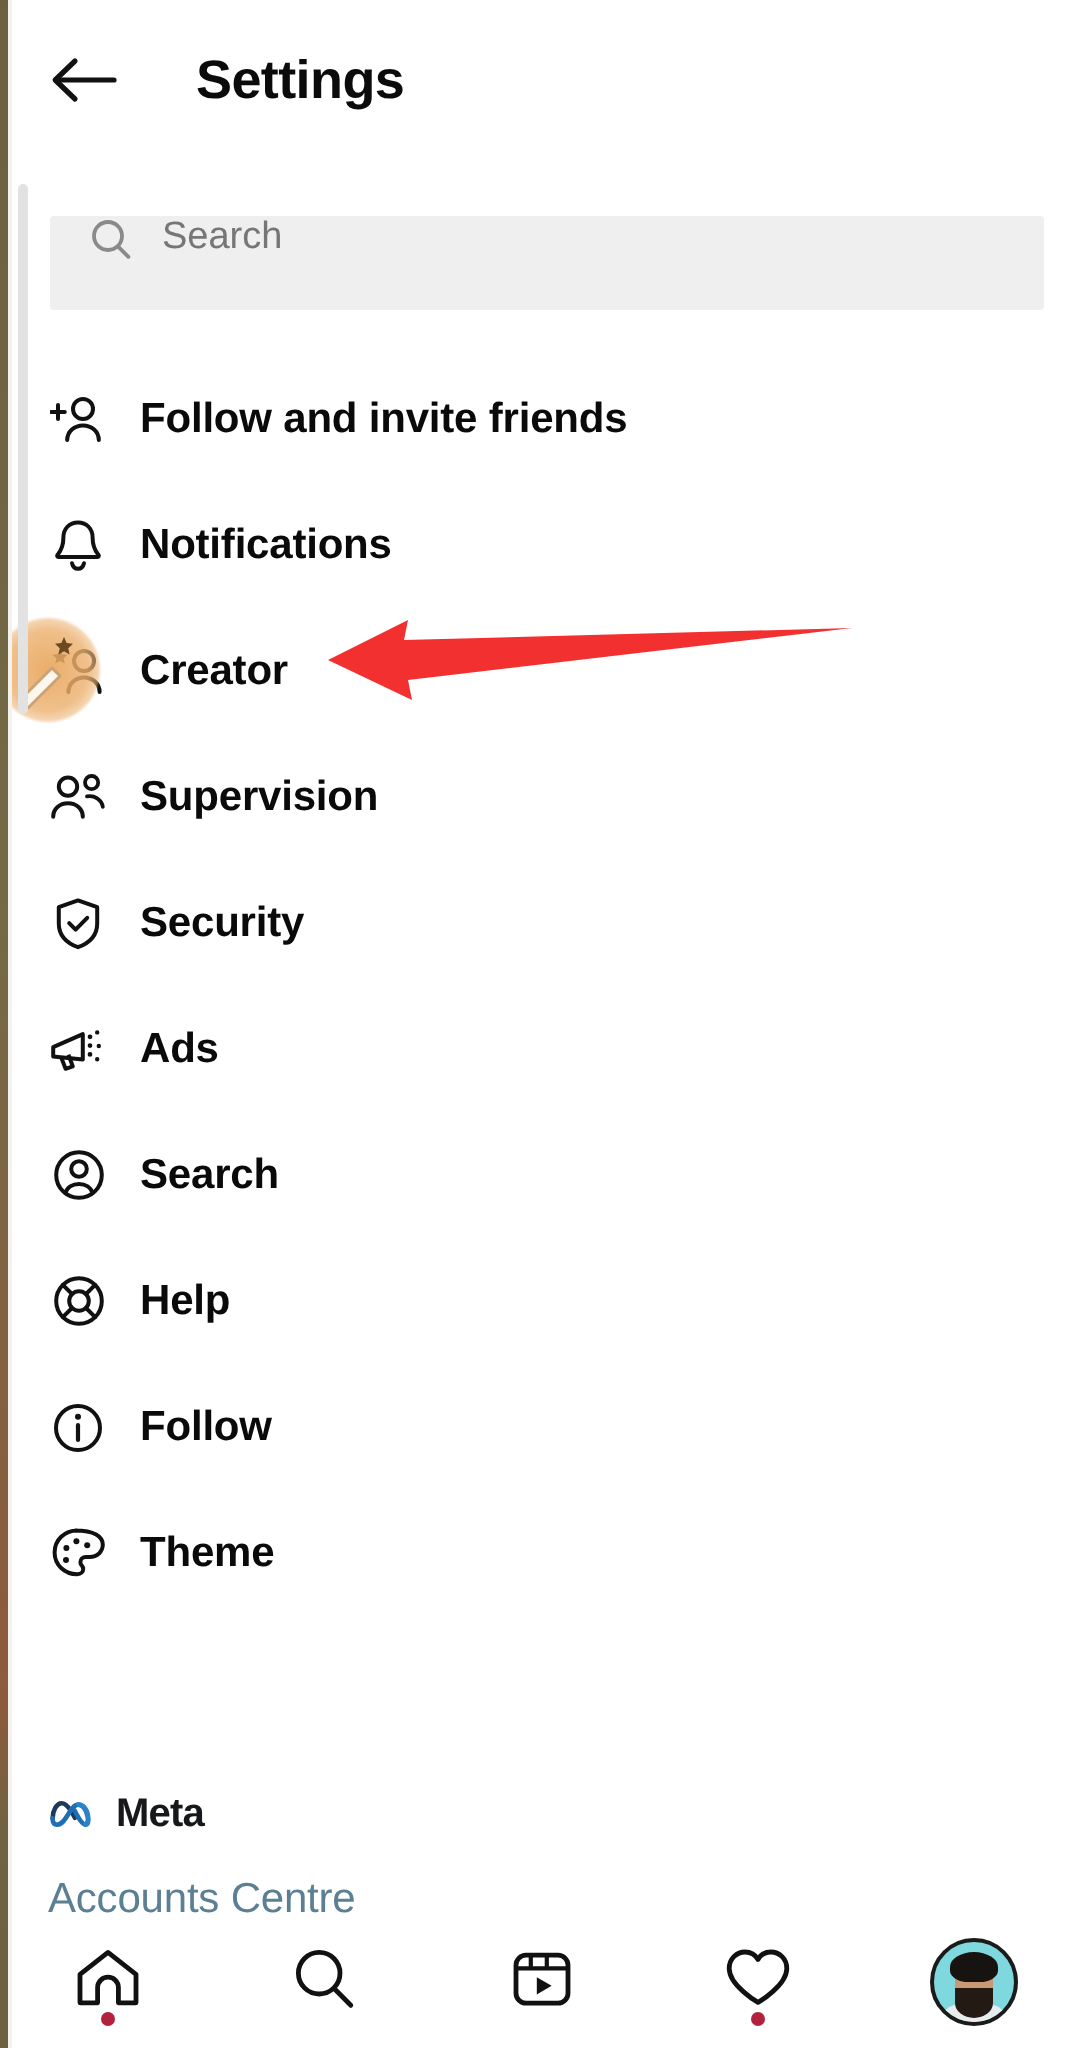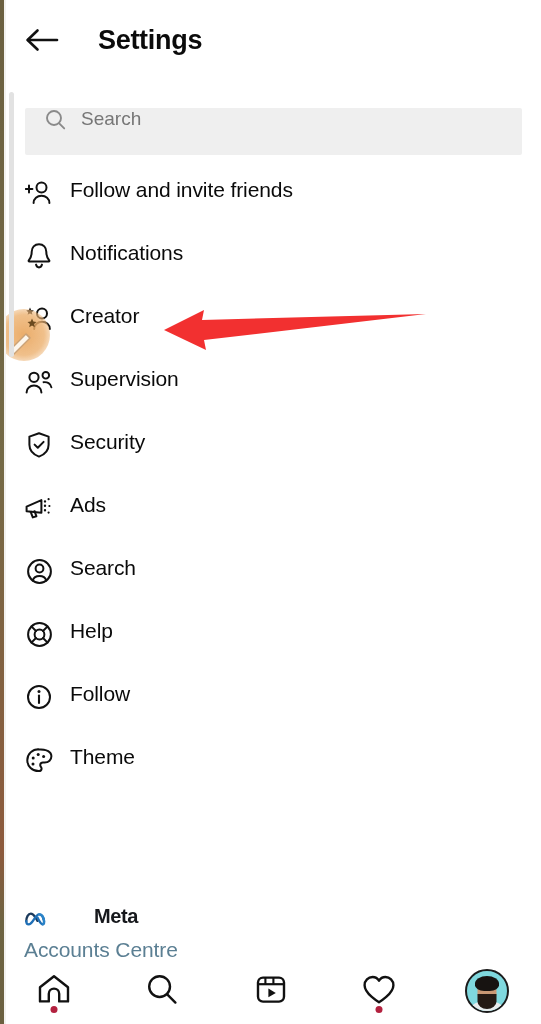--- a/index.html
+++ b/index.html
@@ -130,23 +130,24 @@
   .menu {
     position: absolute;
     left: 0;
     top: 178px;
     width: 541px;
   }
   .menu-item {
     position: relative;
     height: 63px;
     display: flex;
-    align-items: flex-start;
+    align-items: center;
     padding-left: 24px;
     cursor: pointer;
+    font-weight: bold;
   }
   .menu-icon {
     width: 30px;
     height: 30px;
     display: flex;
     align-items: center;
     justify-content: center;
     flex: none;
   }
   .menu-label {
@@ -159,23 +160,22 @@
 
   
   .meta-block {
     position: absolute;
     left: 24px;
     top: 896px;
     width: 400px;
   }
   .meta-row {
     display: flex;
-    align-items: flex-end;
+    align-items: flex-start;
     height: 32px;
-    gap: 36px;
   }
   .meta-logo {
     width: 28px;
     height: 20px;
     display: flex;
     align-items: center;
     flex: none;
   }
   .meta-word {
     margin-left: 6px;

